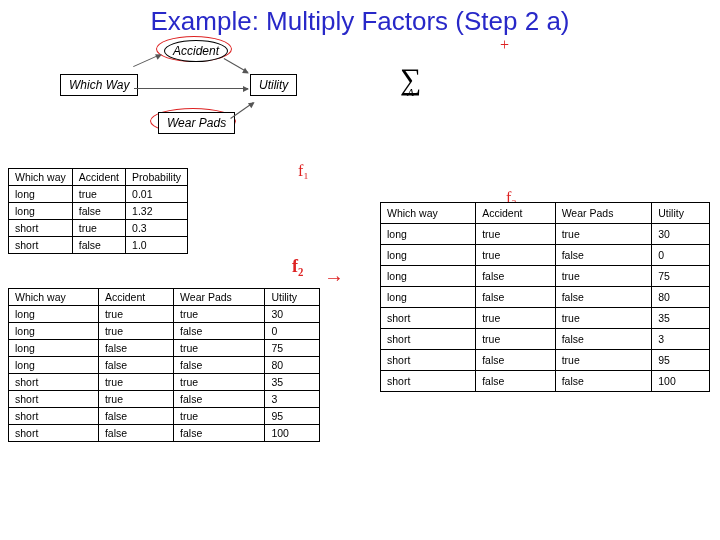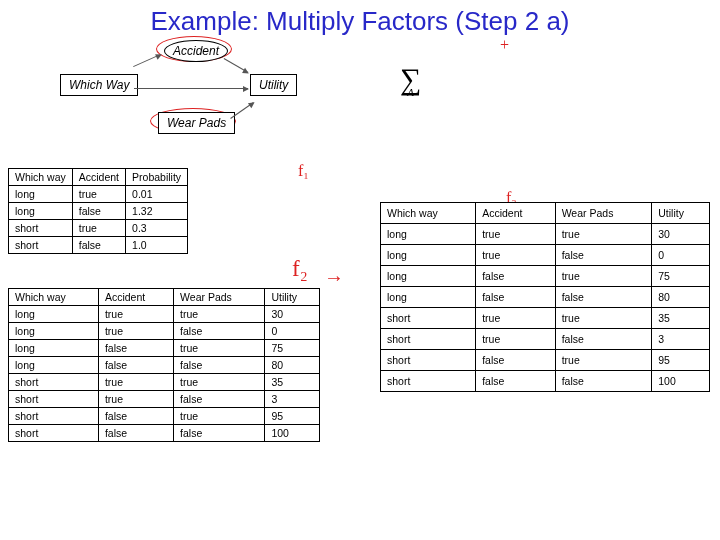--- a/index.html
+++ b/index.html
@@ -110,21 +110,21 @@
   <div class="arrow" style="top:48px;left:74px;width:114px;"></div>
   <div class="arrow" style="top:70px;left:168px;width:28px;transform:rotate(-35deg);"></div>
 </div>
 
 <div class="formula">
   <span class="sigma">∑<span class="sigma-sub">A</span></span>
 </div>
 
 <div class="hand" style="top:36px;left:500px;">+</div>
 <div class="hand" style="top:162px;left:298px;">f₁</div>
-<div class="hand" style="top:256px;left:292px;font-size:23px;">f₂</div>
+<div class="hand" style="top:256px;left:292px;font-size:18px;font-weight:bold;">f₂</div>
 <div class="hand" style="top:264px;left:324px;font-size:20px;">→</div>
 <div class="hand" style="top:162px;left:506px;margin-top:27px;">f₃</div>
 <div class="hand blue" style="top:232px;left:654px;font-size:12px;">* ·01</div>
 <div class="hand blue" style="top:262px;left:656px;font-size:12px;">≺ -01</div>
 <div class="hand blue" style="top:292px;left:656px;font-size:12px;">~ -99</div>
 
 <div class="red-under" style="top:211px;left:88px;width:24px;"></div>
 <div class="red-under" style="top:331px;left:88px;width:24px;"></div>
 <div class="red-under" style="top:370px;left:14px;width:24px;"></div>
 <div class="red-under" style="top:316px;left:386px;width:24px;"></div>

